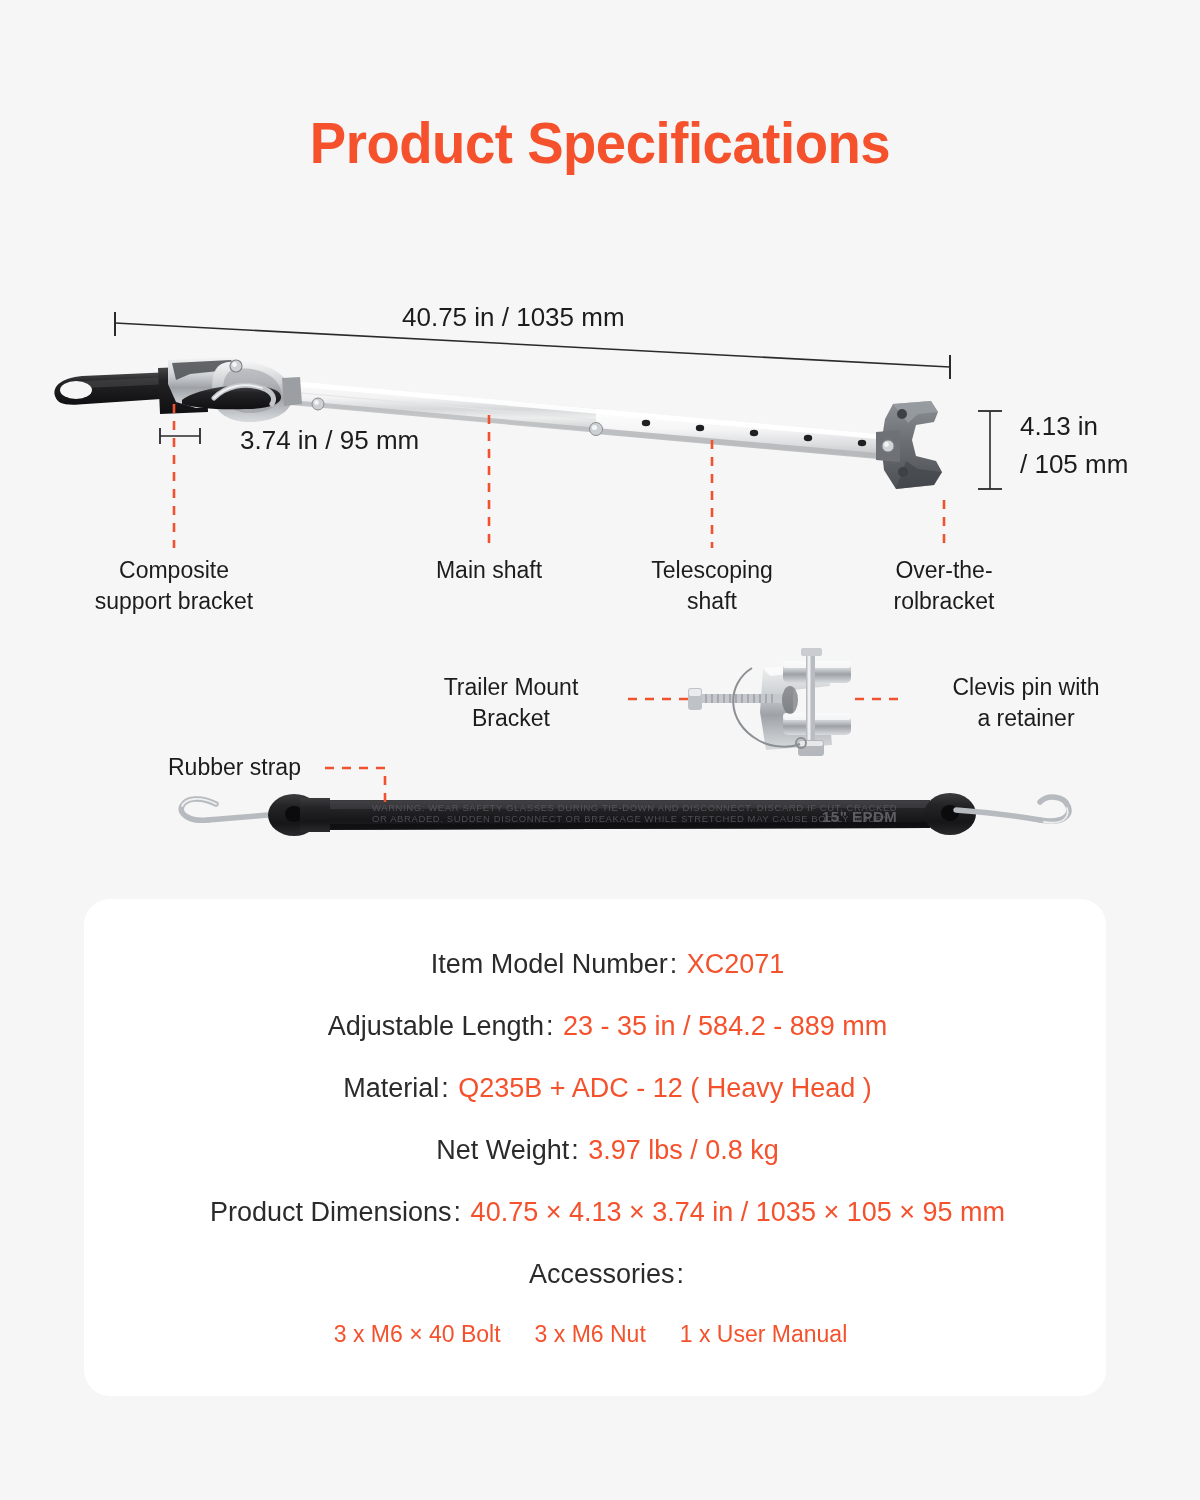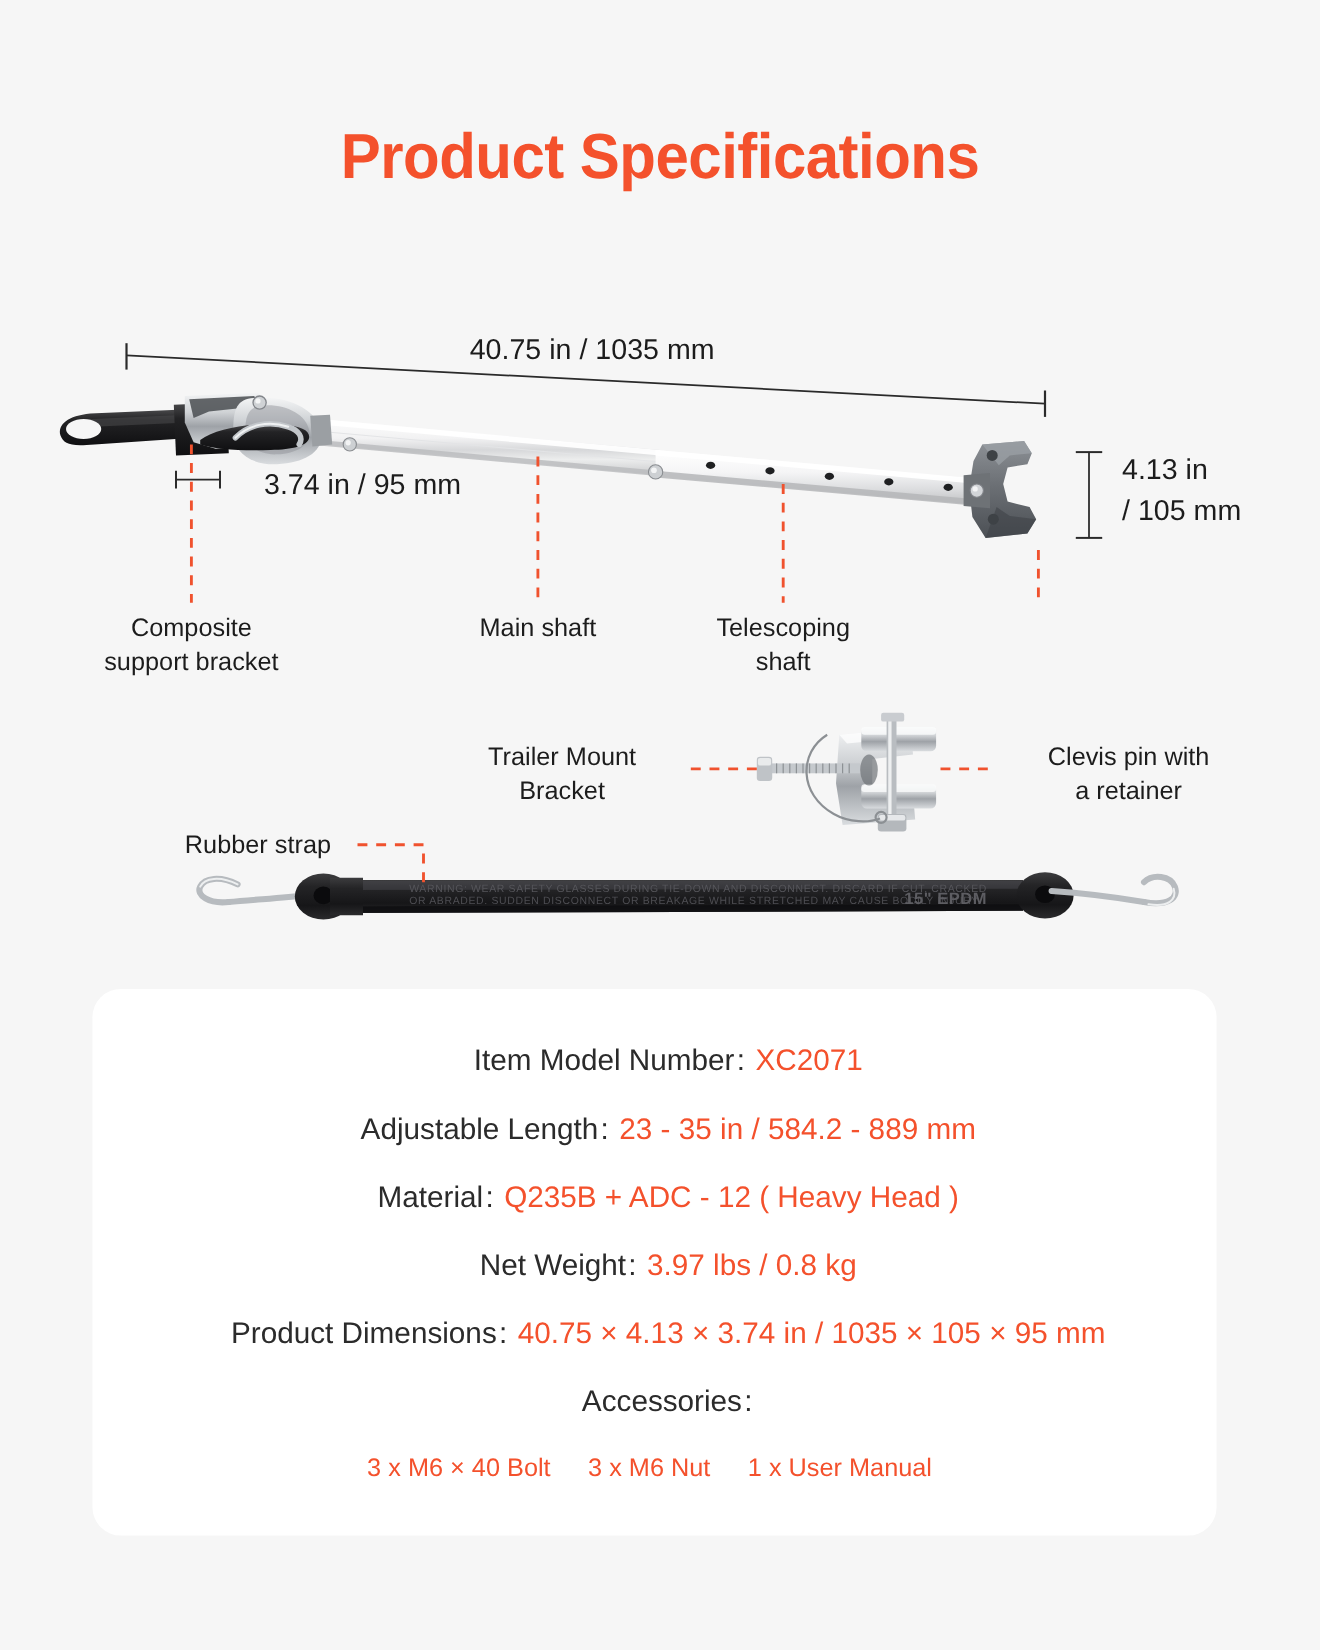--- a/index.html
+++ b/index.html
@@ -335,35 +335,37 @@
         </g>
       </g>
 
       <g stroke="#f0522e" stroke-width="2.6" stroke-dasharray="9 8" fill="none">
         <path d="M325,768 L385,768 L385,806"></path>
       </g>
 
     </svg>
   </div>
 
-  <div class="dim-label" style="left:427px; top:302px;">40.75 in / 1035 mm</div>
+  <div class="dim-label" style="left:402px; top:302px;">40.75 in / 1035 mm</div>
 
   <div class="dim-label" style="left:216px; top:425px;margin-left:24px;">3.74 in / 95 mm</div>
 
   <div class="dim-label" style="left:1020px; top:411px;">4.13 in</div>
   <div class="dim-label" style="left:1020px; top:449px;">/ 105 mm</div>
 
   <div class="callout" style="left:34px; top:555px; width:280px;">Composite
 support bracket</div>
 
   <div class="callout" style="left:389px; top:555px; width:200px;">Main shaft</div>
 
   <div class="callout" style="left:612px; top:555px; width:200px;">Telescoping
 shaft</div>
 
+  <div class="callout" style="left:844px; top:555px; width:200px;">Over-the-
+rolbracket</div>
 
   <div class="callout right-al" style="left:400px; top:672px; width:222px; text-align:center;">Trailer Mount
 Bracket</div>
 
   <div class="callout left-al" style="left:916px; top:672px; width:220px; text-align:center;">Clevis pin with
 a retainer</div>
 
   <div class="callout" style="left:168px; top:752px; width:150px; text-align:left;">Rubber strap</div>
 
   <div class="spec-card">

